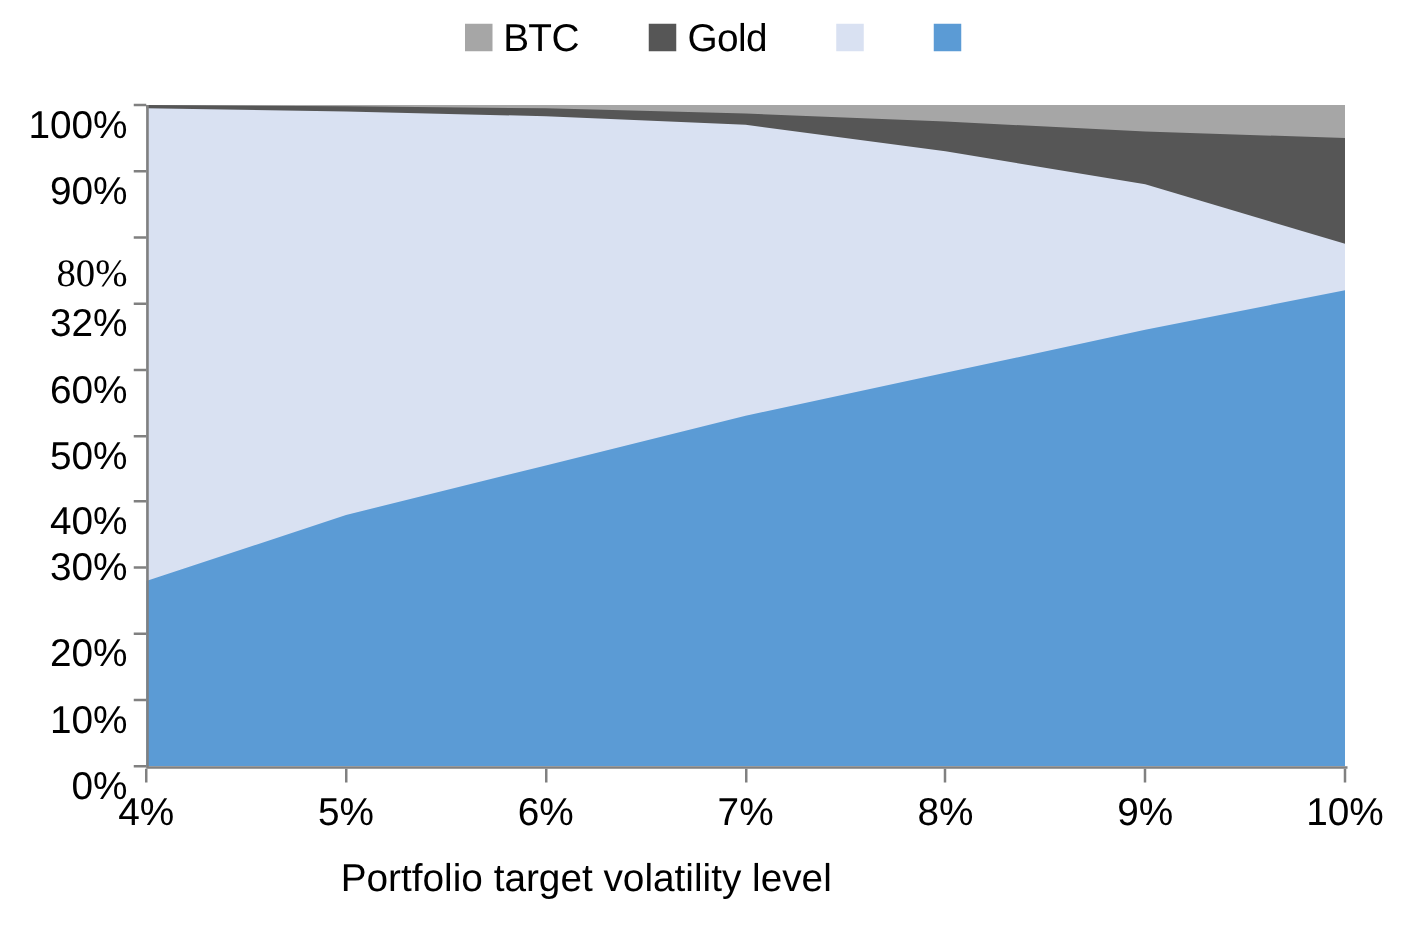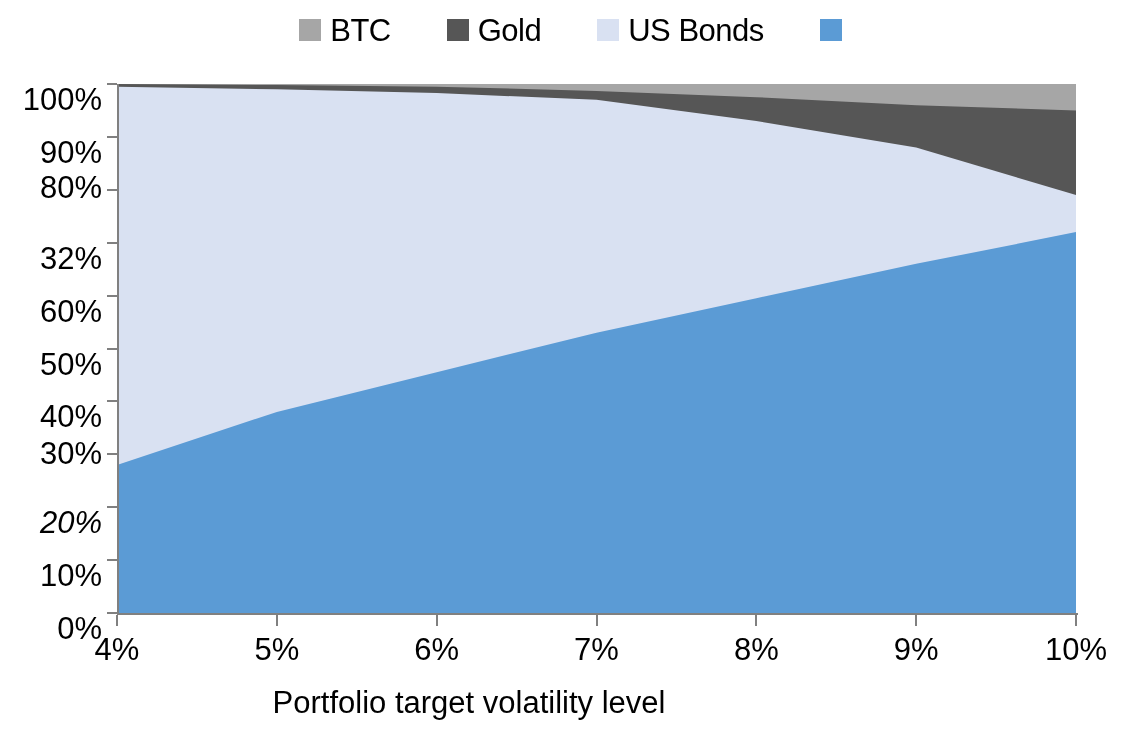--- a/index.html
+++ b/index.html
@@ -143,21 +143,20 @@
     <div class="legend-item">
       <span class="legend-swatch" style="background: rgb(166, 166, 166);"></span>
       <span class="legend-label">BTC</span>
     </div>
     <div class="legend-item">
       <span class="legend-swatch" style="background: rgb(86, 86, 86);"></span>
       <span class="legend-label">Gold</span>
     </div>
     <div class="legend-item">
       <span class="legend-swatch" style="background: rgb(217, 225, 242);"></span>
-      <span class="legend-label">US Bonds</span>
     </div>
     <div class="legend-item">
       <span class="legend-swatch" style="background: rgb(91, 155, 213);"></span>
     </div>
   </div>
 
   <div id="plot-wrap">
     <svg id="plot-svg" viewBox="0 0 959 529" preserveAspectRatio="none">
       <g id="series-layer">
           <path d="M 0.00 0.00 L 159.83 0.00 L 319.67 0.00 L 479.50 0.00 L 639.33 0.00 L 799.17 0.00 L 959.00 0.00 L 959.00 529.00 L 0.00 529.00 Z" fill="#A6A6A6" shape-rendering="geometricPrecision"></path>
@@ -170,33 +169,33 @@
 
   <div id="y-axis-line"></div>
   <div id="x-axis-line"></div>
 
   <div id="y-axis-group">
       <div class="y-tick" style="top: 612px;"></div>
       <div class="y-label" style="top: 597px;">0%</div>
       <div class="y-tick" style="top: 559.1px;"></div>
       <div class="y-label" style="top: 544.1px;">10%</div>
       <div class="y-tick" style="top: 506.2px;"></div>
-      <div class="y-label" style="top: 491.2px; font-style: italic;">20%</div>
+      <div class="y-label" style="top: 491.2px;">20%</div>
       <div class="y-tick" style="top: 453.3px;"></div>
       <div class="y-label" style="top: 422px;">30%</div>
       <div class="y-tick" style="top: 400.4px;"></div>
       <div class="y-label" style="top: 385.4px;">40%</div>
       <div class="y-tick" style="top: 347.5px;"></div>
       <div class="y-label" style="top: 332.5px;">50%</div>
       <div class="y-tick" style="top: 294.6px;"></div>
       <div class="y-label" style="top: 279.6px;">60%</div>
       <div class="y-tick" style="top: 241.7px;"></div>
       <div class="y-label" style="top: 226.7px;">32%</div>
       <div class="y-tick" style="top: 188.8px;"></div>
-      <div class="y-label" style="top: 156px;">80%</div>
+      <div class="y-label" style="top: 187px; font-family: Liberation Serif, serif;">80%</div>
       <div class="y-tick" style="top: 135.9px;"></div>
       <div class="y-label" style="top: 120.9px;">90%</div>
       <div class="y-tick" style="top: 83px;"></div>
       <div class="y-label" style="top: 68px;">100%</div>
     </div>
   <div id="x-axis-group">
       <div class="x-tick" style="left: 116px;"></div>
       <div class="x-label" style="left: 117px;">4%</div>
       <div class="x-tick" style="left: 275.833px;"></div>
       <div class="x-label" style="left: 276.833px;">5%</div>

